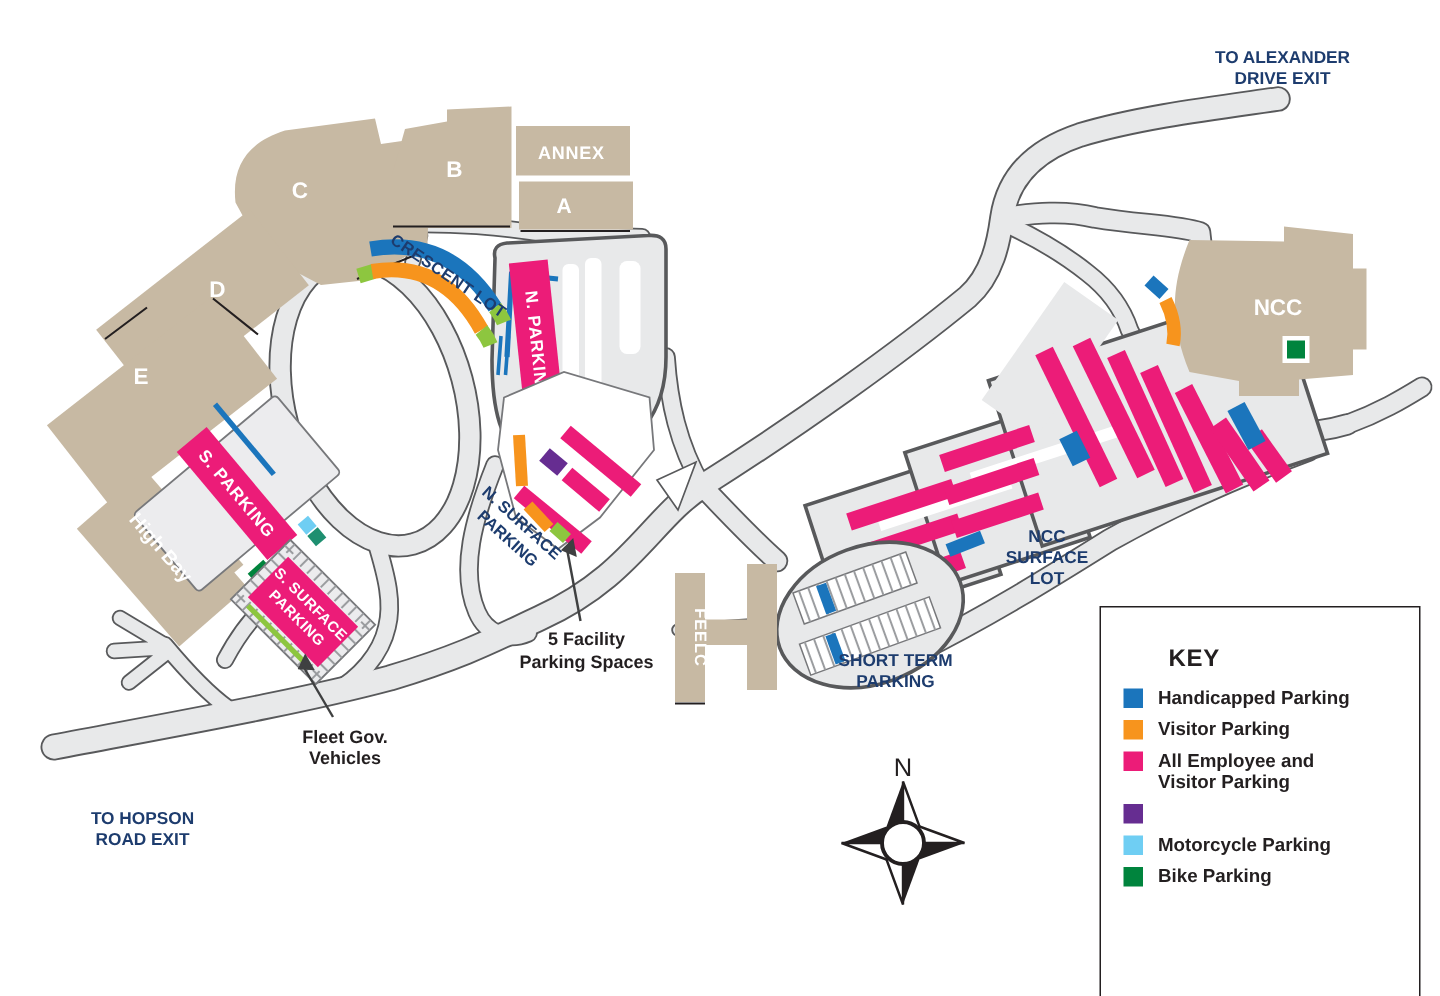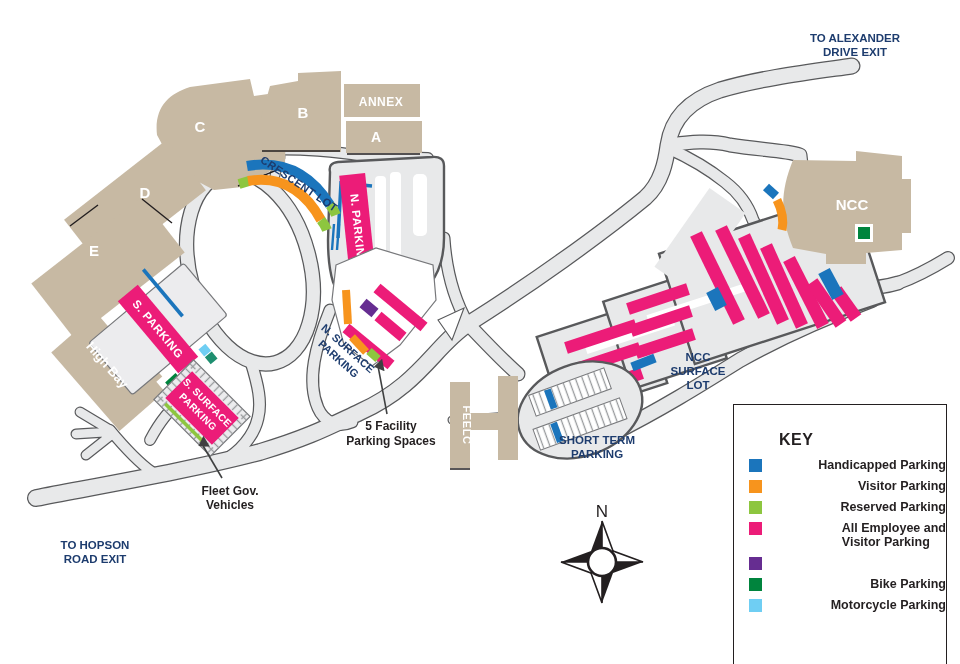--- a/index.html
+++ b/index.html
@@ -26,21 +26,21 @@
   .f-blue{fill:var(--handicapped);}
   .f-cyan{fill:var(--motorcycle);}
   .f-bike{fill:var(--bike);}
   .inkline{stroke:var(--ink);stroke-width:1.4;fill:none;}
   .arrow{stroke:#3f4041;stroke-width:1.6;fill:none;}
   
   #legend{position:absolute;left:733px;top:404px;width:214px;height:288px;
           border:1.6px solid #231f20;background:#fff;box-sizing:border-box;
           padding:26px 0 0 15px;}
   #legend .ttl{font-weight:bold;font-size:16px;color:#231f20;margin:0 0 9px 30px;letter-spacing:.5px;}
-  .lrow{display:flex;align-items:flex-start;margin-bottom:7px;justify-content:space-between;}
+  .lrow{display:flex;align-items:flex-start;margin-bottom:7px;}
   .lsw{width:13px;height:13px;flex:0 0 13px;margin:1px 10px 0 0;}
   .llb{font-weight:bold;font-size:12.5px;line-height:1.12;color:#231f20;white-space:pre-line;}
 </style>
 </head>
 <body>
 
 <div id="stage">
 <svg width="960" height="664" viewBox="0 0 960 664">
   <defs>
     <pattern id="ticks" patternUnits="userSpaceOnUse" width="6.5" height="60">
@@ -297,33 +297,29 @@
     <div class="ttl">KEY</div>
     <div class="lrow">
       <span class="lsw" style="background: rgb(27, 117, 188);"></span>
       <span class="llb">Handicapped Parking</span>
     </div>
     <div class="lrow">
       <span class="lsw" style="background: rgb(247, 148, 29);"></span>
       <span class="llb">Visitor Parking</span>
     </div>
     <div class="lrow">
-      <span class="lsw" style="background: rgb(141, 198, 63);"></span>
-      <span class="llb">Reserved Parking</span>
-    </div>
-    <div class="lrow">
       <span class="lsw" style="background: rgb(236, 28, 120);"></span>
       <span class="llb">All Employee and
 Visitor Parking</span>
     </div>
     <div class="lrow">
       <span class="lsw" style="background: rgb(102, 45, 145);"></span>
     </div>
     <div class="lrow">
+      <span class="lsw" style="background: rgb(111, 206, 243);"></span>
+      <span class="llb">Motorcycle Parking</span>
+    </div>
+    <div class="lrow">
       <span class="lsw" style="background: rgb(0, 132, 61);"></span>
       <span class="llb">Bike Parking</span>
     </div>
-    <div class="lrow">
-      <span class="lsw" style="background: rgb(111, 206, 243);"></span>
-      <span class="llb">Motorcycle Parking</span>
-    </div>
   </div>
 </div>
 
 </body></html>

